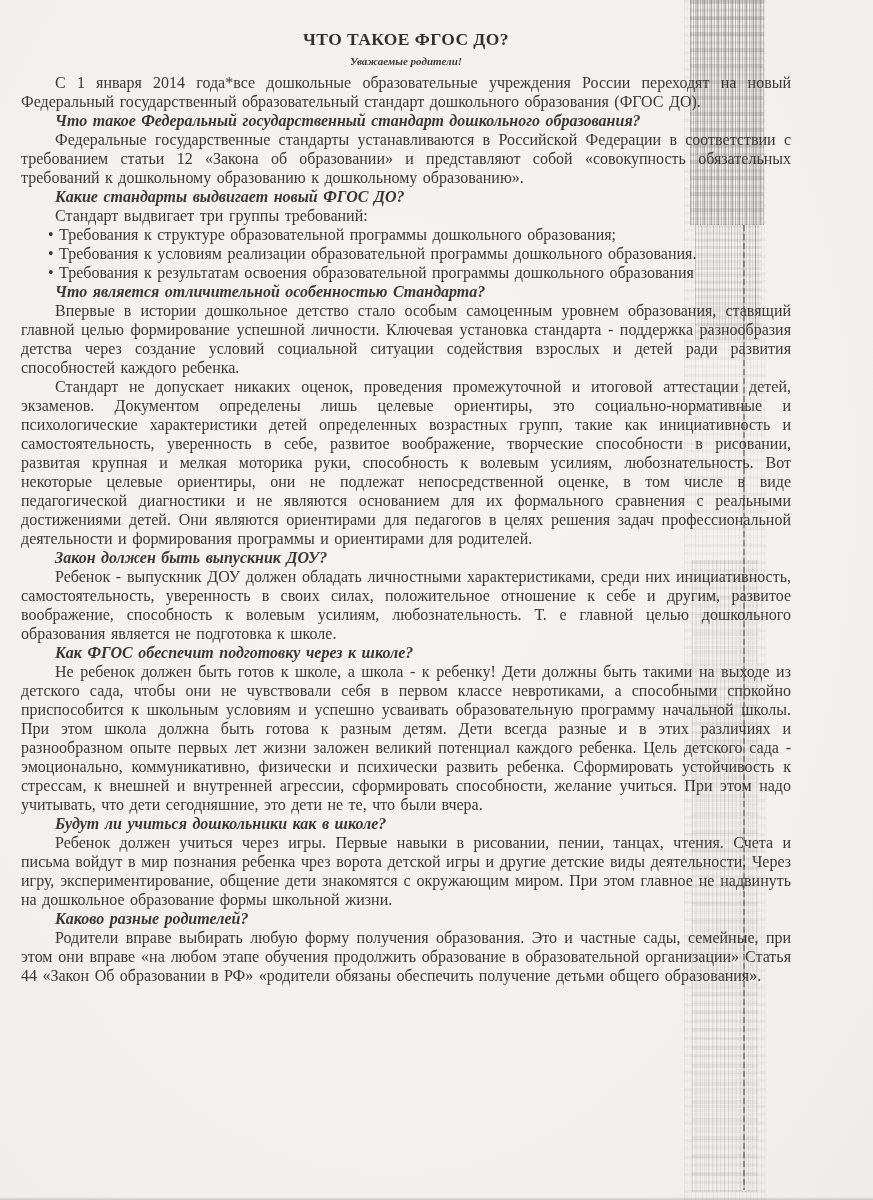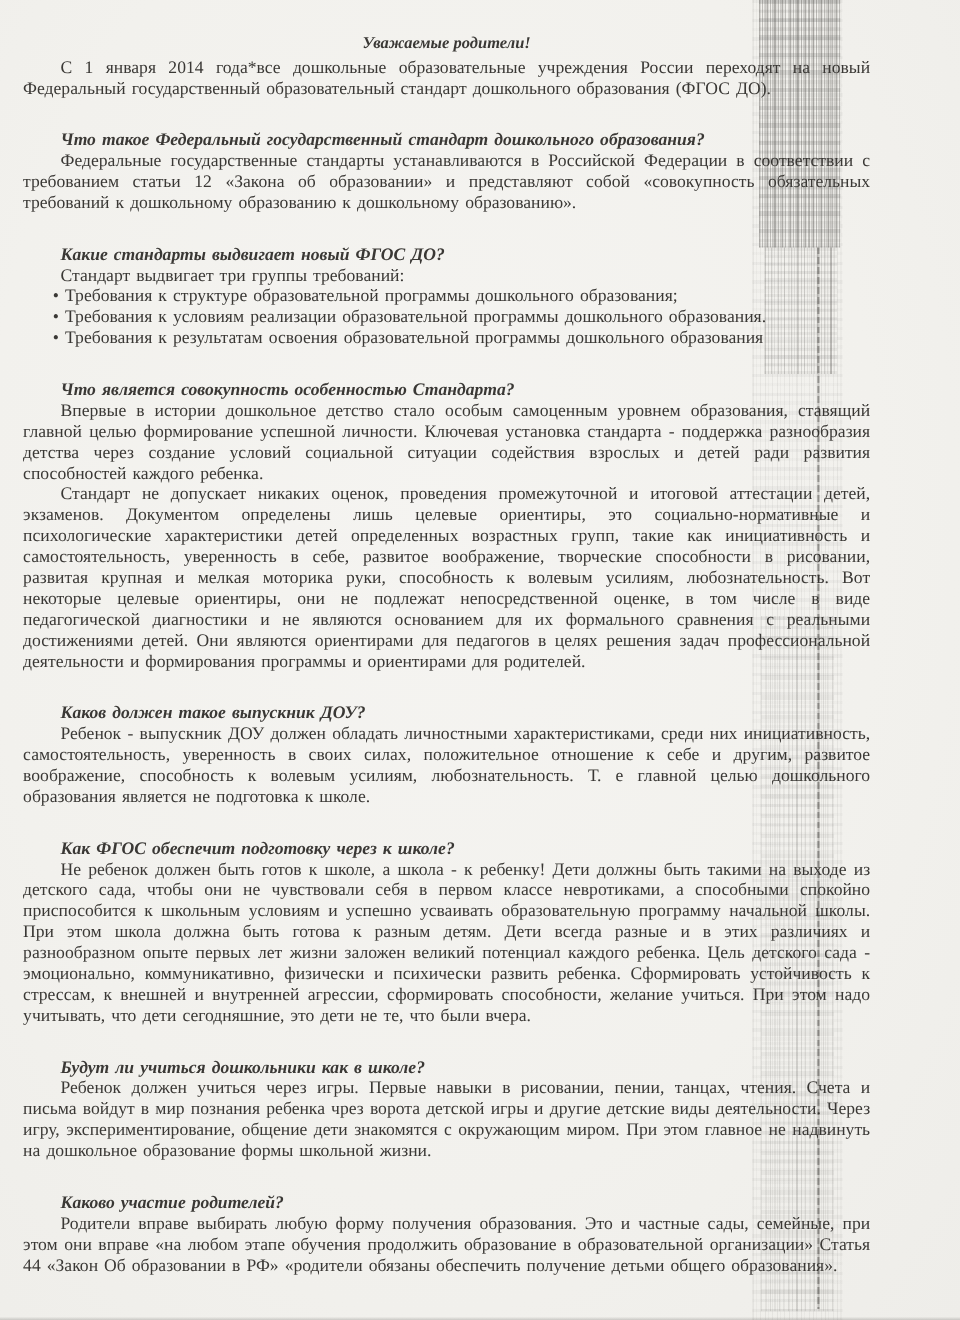--- a/index.html
+++ b/index.html
@@ -27,39 +27,38 @@
     font-weight: bold;
     font-size: 17.5px;
     line-height: 21px;
     letter-spacing: 0.4px;
     color: #34322f;
   }
   .salutation {
     text-align: center;
     font-weight: bold;
     font-style: italic;
-    font-size: 15px;
+    font-size: 11px;
     line-height: 23px;
   }
   p {
     margin: 0;
     font-size: 16px;
     line-height: 19px;
     word-spacing: 1.5px;
   }
   .para {
     text-align: justify;
     text-indent: 34px;
   }
   .heading {
     font-weight: bold;
     font-style: italic;
     text-indent: 34px;
     text-align: left;
-    margin-top: 28px;
   }
   .bullet {
     text-align: justify;
     text-indent: 27px;
     font-family: Liberation Serif, serif;
   }
   
   .band, .band-top, .band-upper, .band-lower, .line-a, .line-b, .bottom-edge {
     position: absolute;
     pointer-events: none;
@@ -117,40 +116,41 @@
   .bottom-edge {
     left: 0; right: 0; bottom: 0; height: 3px;
     background: linear-gradient(180deg, transparent, rgba(110,108,104,0.30));
   }
 </style>
 </head>
 <body>
 
 <div class="page">
   <div class="content">
+    <div class="title">ЧТО ТАКОЕ ФГОС ДО?</div>
     <div class="salutation">Уважаемые родители!</div>
 
     <p class="para">С 1 января 2014 года*все дошкольные образовательные учреждения России переходят на новый Федеральный государственный образовательный стандарт дошкольного образования (ФГОС ДО).</p>
     <p class="heading">Что такое Федеральный государственный стандарт дошкольного образования?</p>
     <p class="para">Федеральные государственные стандарты устанавливаются в Российской Федерации в соответствии с требованием статьи 12 «Закона об образовании» и представляют собой «совокупность обязательных требований к дошкольному образованию к дошкольному образованию».</p>
     <p class="heading">Какие стандарты выдвигает новый ФГОС ДО?</p>
     <p class="para">Стандарт выдвигает три группы требований:</p>
     <p class="bullet">• Требования к структуре образовательной программы дошкольного образования;</p>
     <p class="bullet">• Требования к условиям реализации образовательной программы дошкольного образования.</p>
     <p class="bullet">• Требования к результатам освоения образовательной программы дошкольного образования</p>
-    <p class="heading">Что является совокупность особенностью Стандарта?</p>
+    <p class="heading">Что является отличительной особенностью Стандарта?</p>
     <p class="para">Впервые в истории дошкольное детство стало особым самоценным уровнем образования, ставящий главной целью формирование успешной личности. Ключевая установка стандарта - поддержка разнообразия детства через создание условий социальной ситуации содействия взрослых и детей ради развития способностей каждого ребенка.</p>
     <p class="para">Стандарт не допускает никаких оценок, проведения промежуточной и итоговой аттестации детей, экзаменов. Документом определены лишь целевые ориентиры, это социально-нормативные и психологические характеристики детей определенных возрастных групп, такие как инициативность и самостоятельность, уверенность в себе, развитое воображение, творческие способности в рисовании, развитая крупная и мелкая моторика руки, способность к волевым усилиям, любознательность. Вот некоторые целевые ориентиры, они не подлежат непосредственной оценке, в том числе в виде педагогической диагностики и не являются основанием для их формального сравнения с реальными достижениями детей. Они являются ориентирами для педагогов в целях решения задач профессиональной деятельности и формирования программы и ориентирами для родителей.</p>
-    <p class="heading">Каков должен такое выпускник ДОУ?</p>
+    <p class="heading">Закон должен быть выпускник ДОУ?</p>
     <p class="para">Ребенок - выпускник ДОУ должен обладать личностными характеристиками, среди них инициативность, самостоятельность, уверенность в своих силах, положительное отношение к себе и другим, развитое воображение, способность к волевым усилиям, любознательность. Т. е главной целью дошкольного образования является не подготовка к школе.</p>
     <p class="heading">Как ФГОС обеспечит подготовку через к школе?</p>
     <p class="para">Не ребенок должен быть готов к школе, а школа - к ребенку! Дети должны быть такими на выходе из детского сада, чтобы они не чувствовали себя в первом классе невротиками, а способными спокойно приспособится к школьным условиям и успешно усваивать образовательную программу начальной школы. При этом школа должна быть готова к разным детям. Дети всегда разные и в этих различиях и разнообразном опыте первых лет жизни заложен великий потенциал каждого ребенка. Цель детского сада - эмоционально, коммуникативно, физически и психически развить ребенка. Сформировать устойчивость к стрессам, к внешней и внутренней агрессии, сформировать способности, желание учиться. При этом надо учитывать, что дети сегодняшние, это дети не те, что были вчера.</p>
     <p class="heading">Будут ли учиться дошкольники как в школе?</p>
     <p class="para">Ребенок должен учиться через игры. Первые навыки в рисовании, пении, танцах, чтения. Счета и письма войдут в мир познания ребенка чрез ворота детской игры и другие детские виды деятельности. Через игру, экспериментирование, общение дети знакомятся с окружающим миром. При этом главное не надвинуть на дошкольное образование формы школьной жизни.</p>
-    <p class="heading">Каково участие родителей?</p>
+    <p class="heading">Каково разные родителей?</p>
     <p class="para">Родители вправе выбирать любую форму получения образования. Это и частные сады, семейные, при этом они вправе «на любом этапе обучения продолжить образование в образовательной организации» Статья 44 «Закон Об образовании в РФ» «родители обязаны обеспечить получение детьми общего образования».</p>
   </div>
 
   <div class="band"></div>
   <div class="band-top"></div>
   <div class="band-upper"></div>
   <div class="band-lower"></div>
   <div class="line-a"></div>
   <div class="line-b"></div>
   <div class="bottom-edge"></div>

